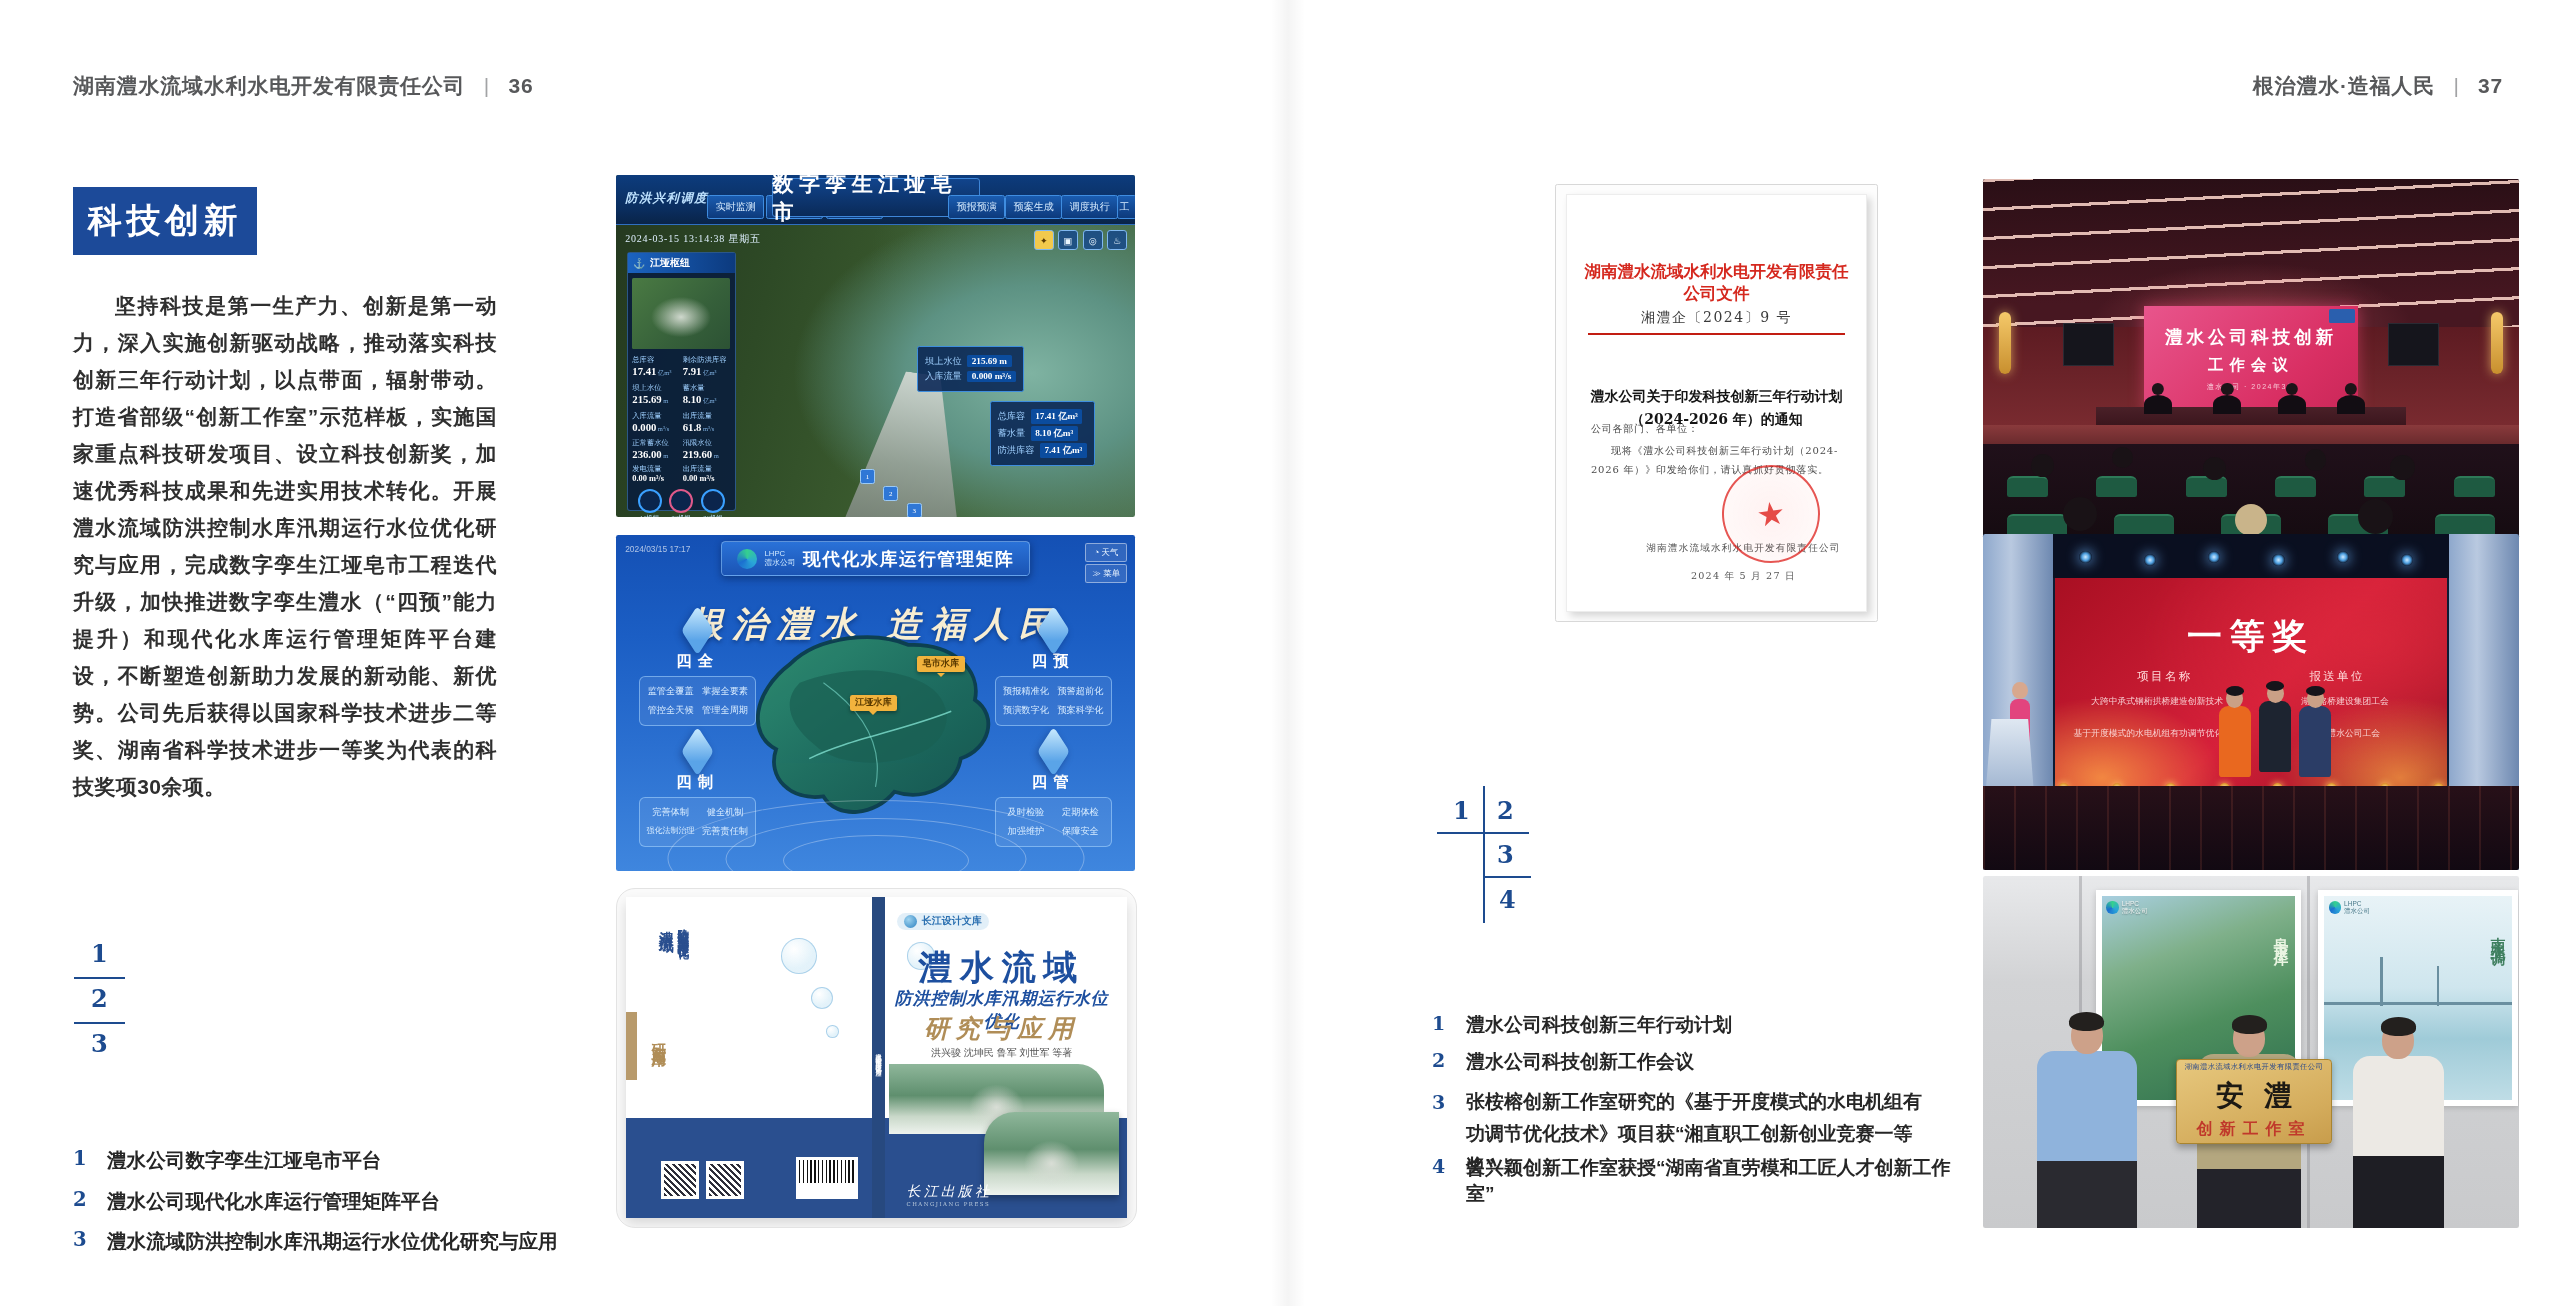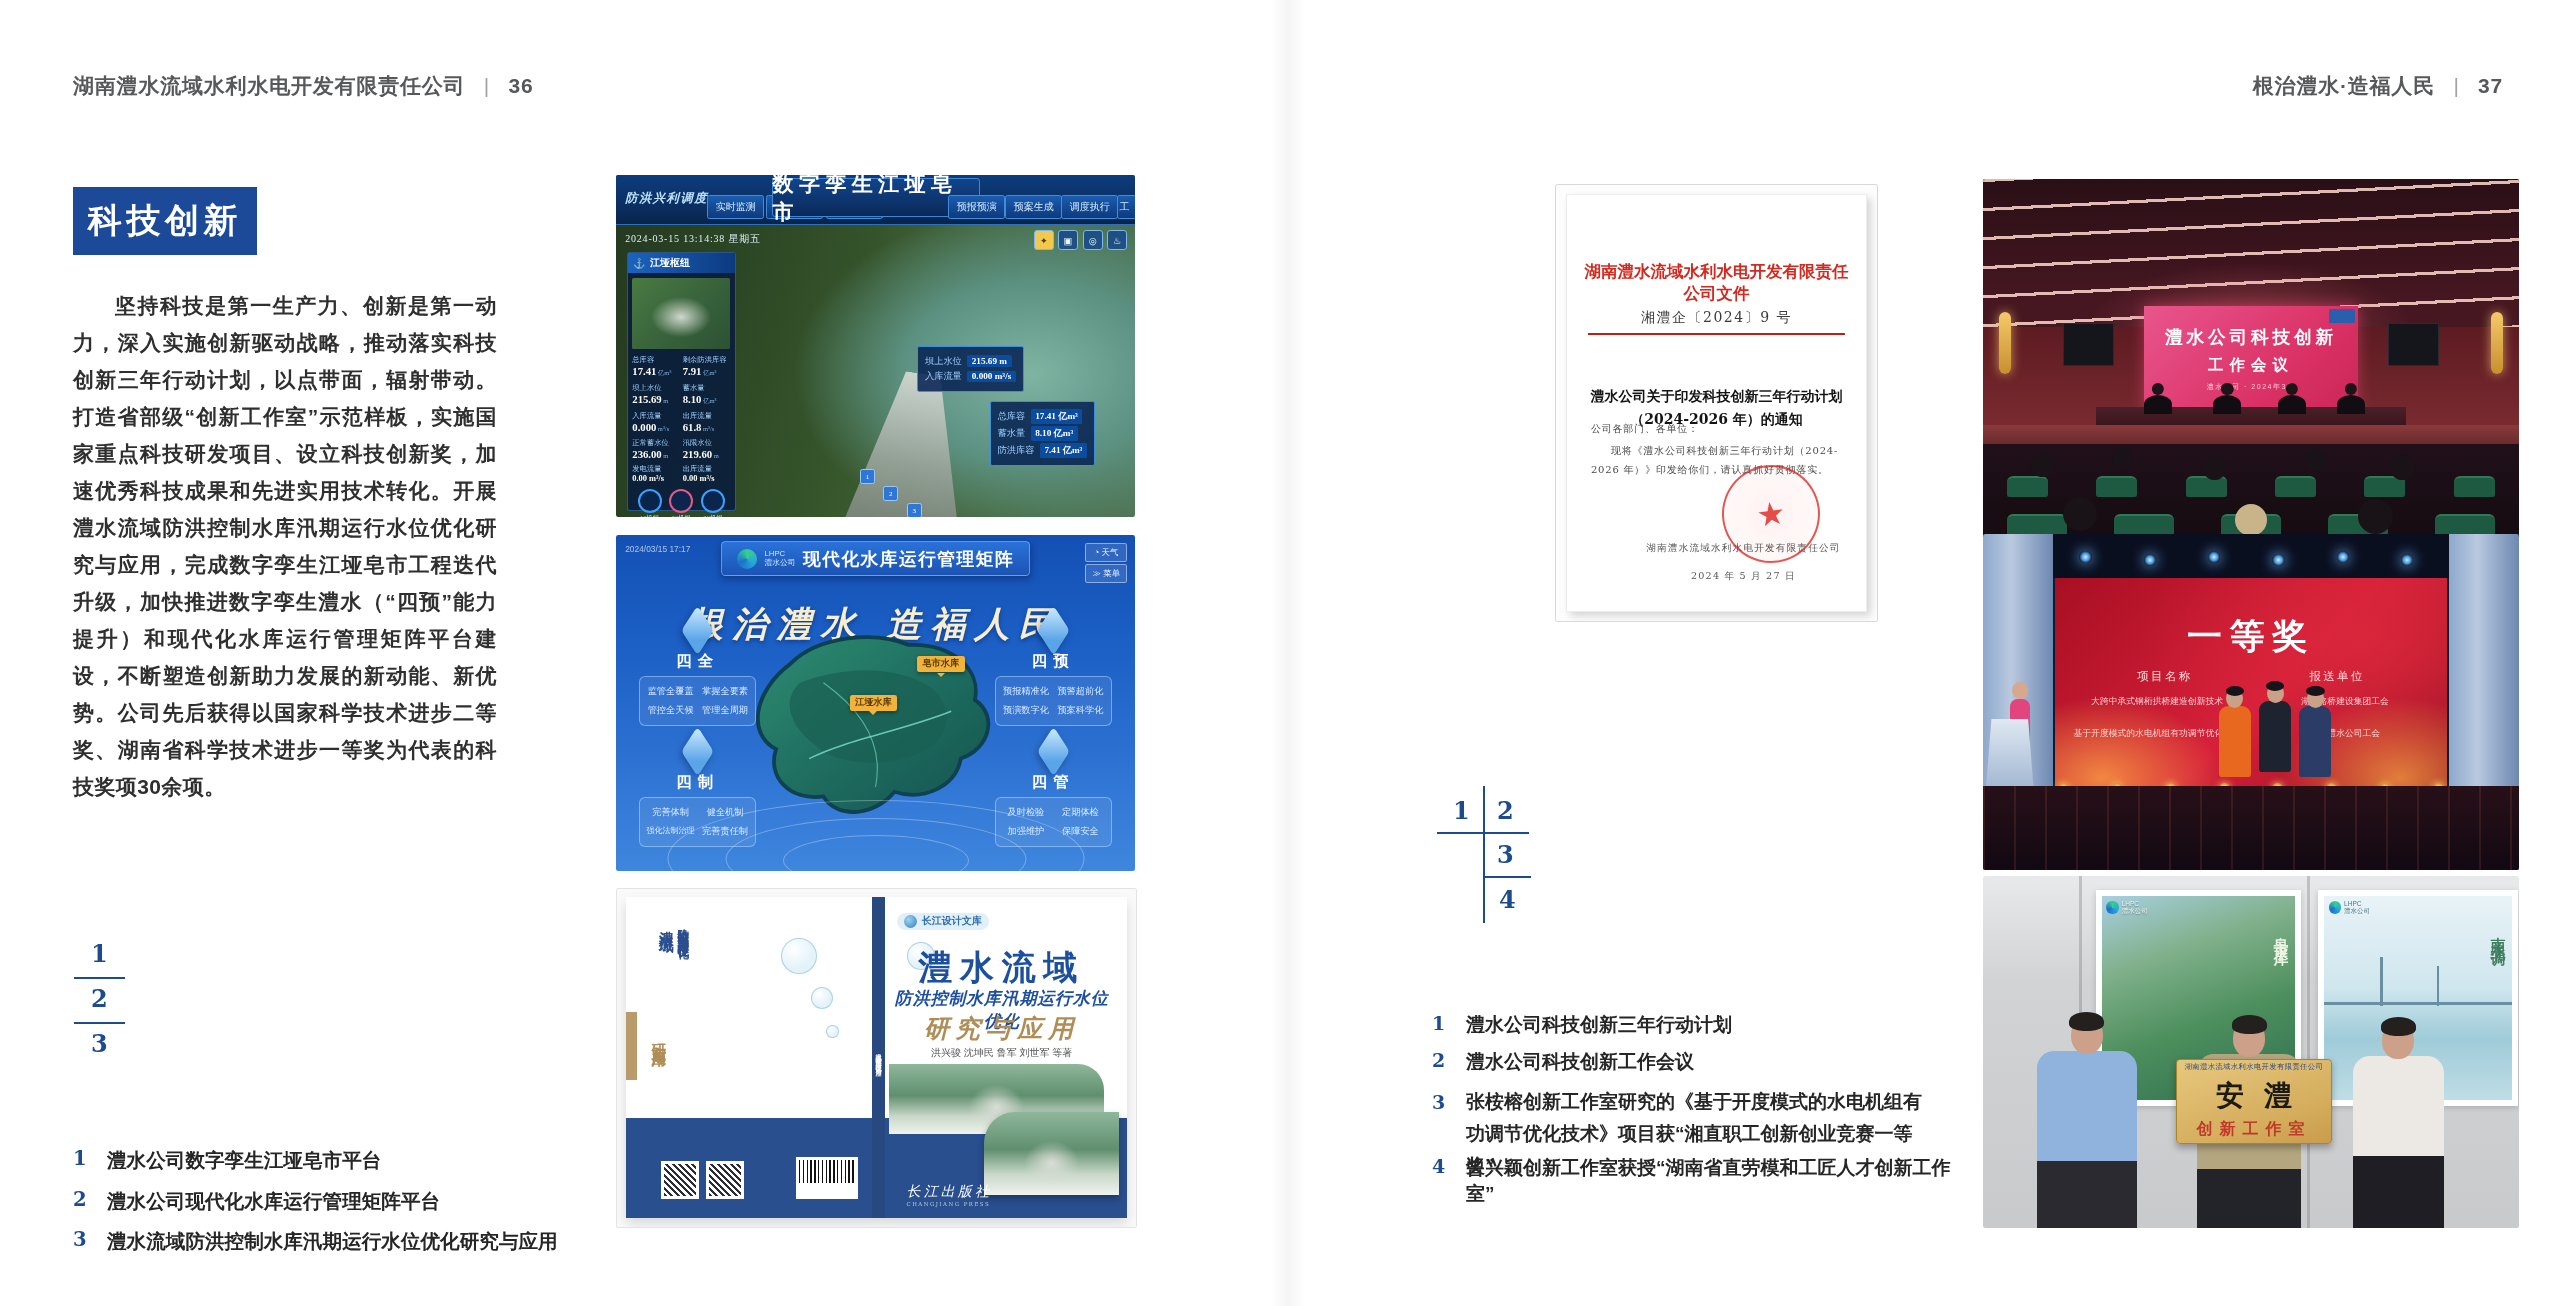--- a/index.html
+++ b/index.html
@@ -440,21 +440,21 @@
         <span class="mx-item">加强维护</span>
           <span class="mx-item">保障安全</span>
       </div>
     </div>
 
     <div class="abs mx-ring" style="left:50%;bottom:-46px;width:415px;height:115px;transform:translateX(-50%);"></div>
     <div class="abs mx-ring" style="left:50%;bottom:-29px;width:299px;height:80px;transform:translateX(-50%);"></div>
     <div class="abs mx-ring" style="left:50%;bottom:-15.4px;width:184px;height:49px;transform:translateX(-50%);"></div>
   </div>
 
-  <div class="fig bk" style="left:616px;top:888px;width:519px;height:338px;">
+  <div class="fig bk" style="left:616px;top:888px;width:519px;height:338px;border-radius:19px;">
     <div class="bk-spread">
       <div class="bk-band"></div>
       <div class="bk-tan"></div>
 
       <div class="bk-backtitle">
         <span style="display:block;font-size:11.5px;letter-spacing:1.5px;">防洪控制水库汛期运行水位优化</span>
         <span style="display:block;">澧水流域</span>
       </div>
       <div class="bk-backtail">研究与应用</div>
 

